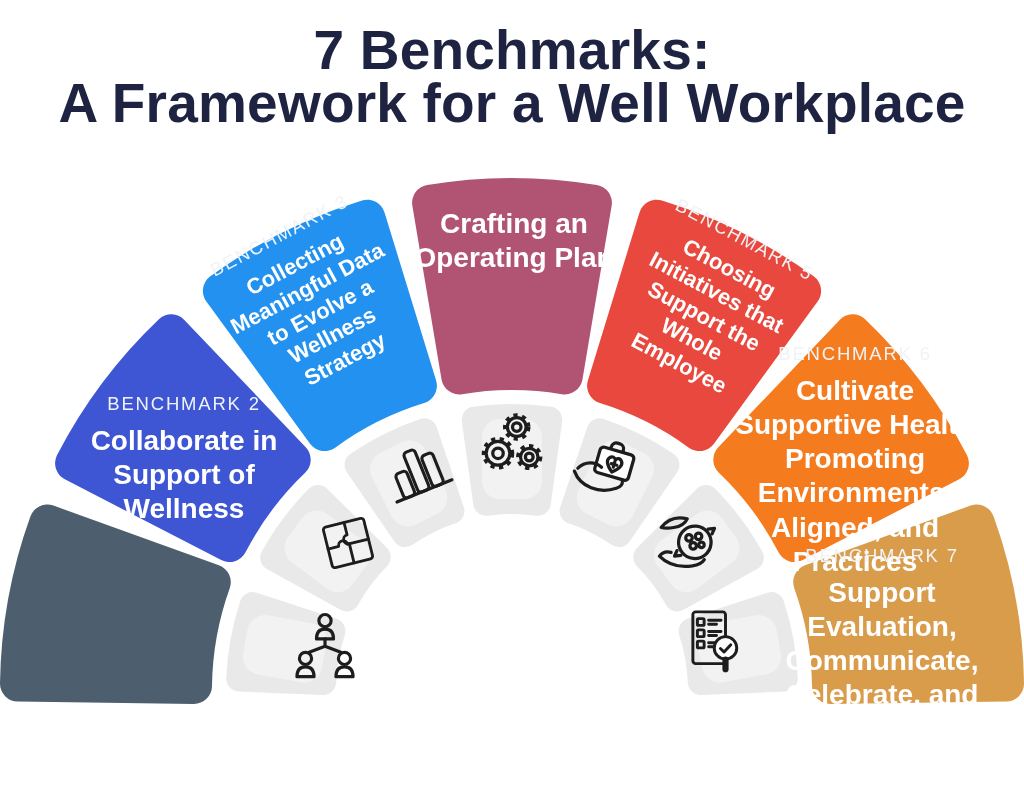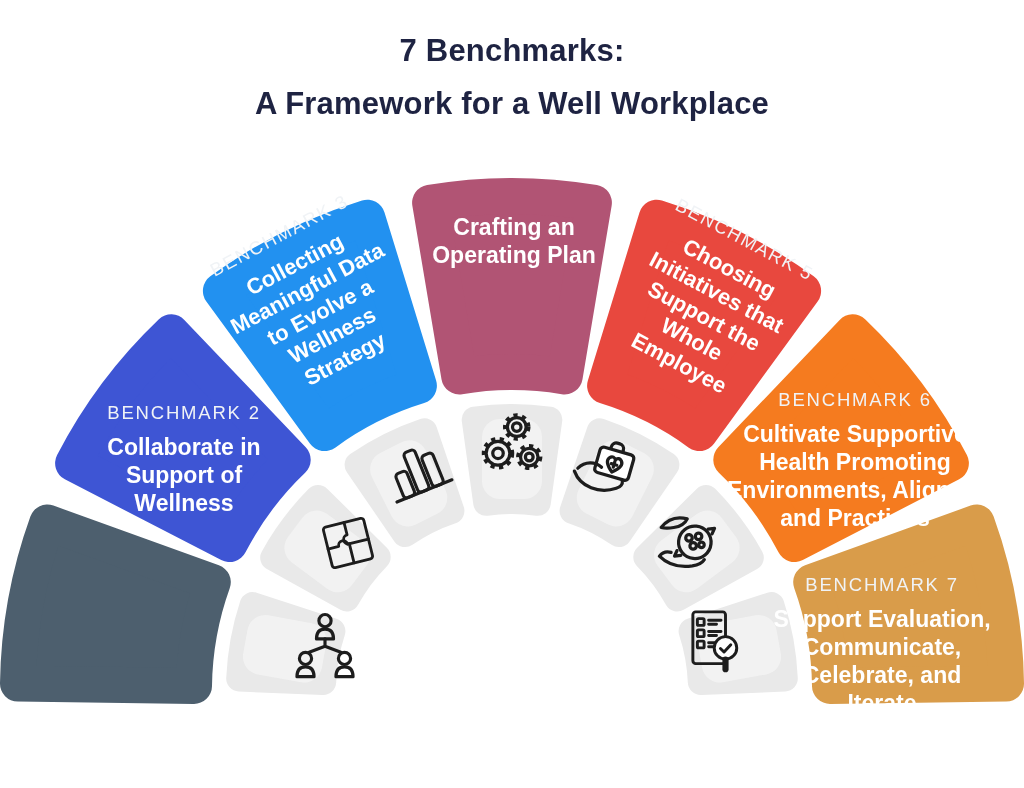--- a/index.html
+++ b/index.html
@@ -1,27 +1,27 @@
 <!DOCTYPE html>
 <html><head>
 <meta charset="utf-8">
 <style>
   html,body{margin:0;padding:0;background:#fff;}
   .canvas{position:relative;width:1024px;height:788px;background:#ffffff;overflow:hidden;
           font-family:"Liberation Sans","DejaVu Sans",sans-serif;}
   
   .page-title{position:absolute;top:24px;left:0;width:100%;text-align:center;
-              color:#1e2342;font-weight:bold;font-size:31px;line-height:53px;letter-spacing:0.2px;}
+              color:#1e2342;font-weight:bold;font-size:55px;line-height:53px;letter-spacing:0.2px;}
   
   #fan{position:absolute;left:0;top:0;}
   
   .seg{position:absolute;transform:translate(-50%,-50%) rotate(var(--r,0deg));
        text-align:center;color:#fff;}
   .seg-label{font-size:18.5px;font-weight:400;letter-spacing:1.8px;color:#f0f3f6;margin-bottom:9px;}
-  .seg-title{font-size:23px;font-weight:bold;line-height:1.22;}
+  .seg-title{font-size:28px;font-weight:bold;line-height:1.22;}
   .s1{left:163px;top:637px;width:204px}
   .s2{left:184px;top:460px;width:218px}
   .s3{left:313px;top:299px;width:176px;--r:-28deg}
   .s4{left:514px;top:241px;width:216px}
   .s5{left:711px;top:303px;width:170px;--r:28deg}
   .s6{left:855px;top:461px;width:256px}
   .s7{left:882px;top:646px;width:222px}
   .s3 .seg-title,.s5 .seg-title{font-size:22px;}
   
   .icon{position:absolute;transform:translate(-50%,-50%) rotate(var(--r,0deg));}

